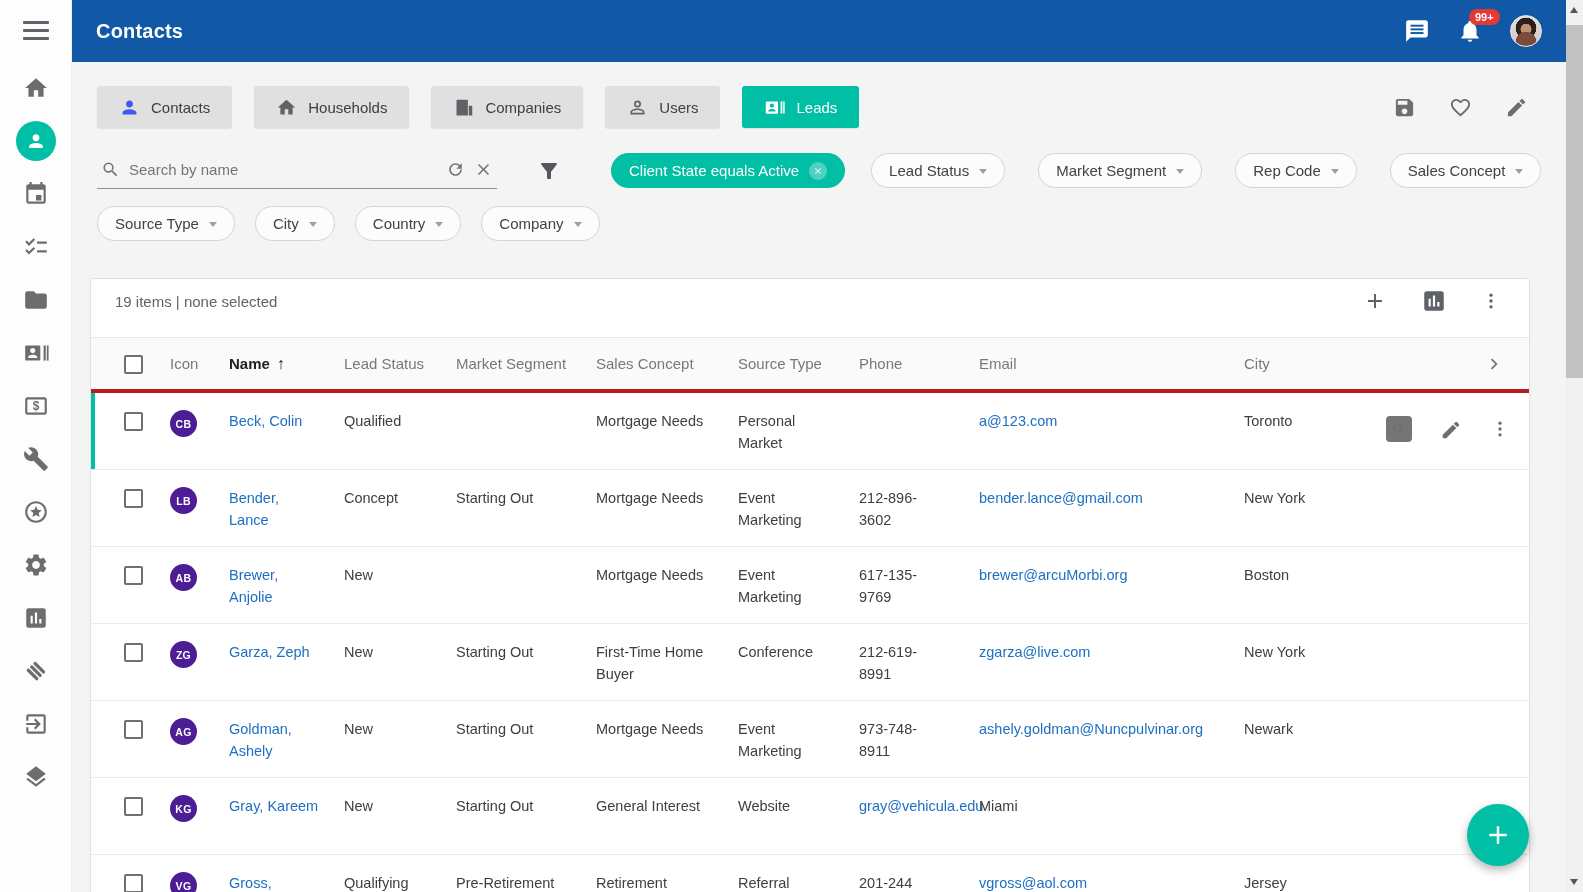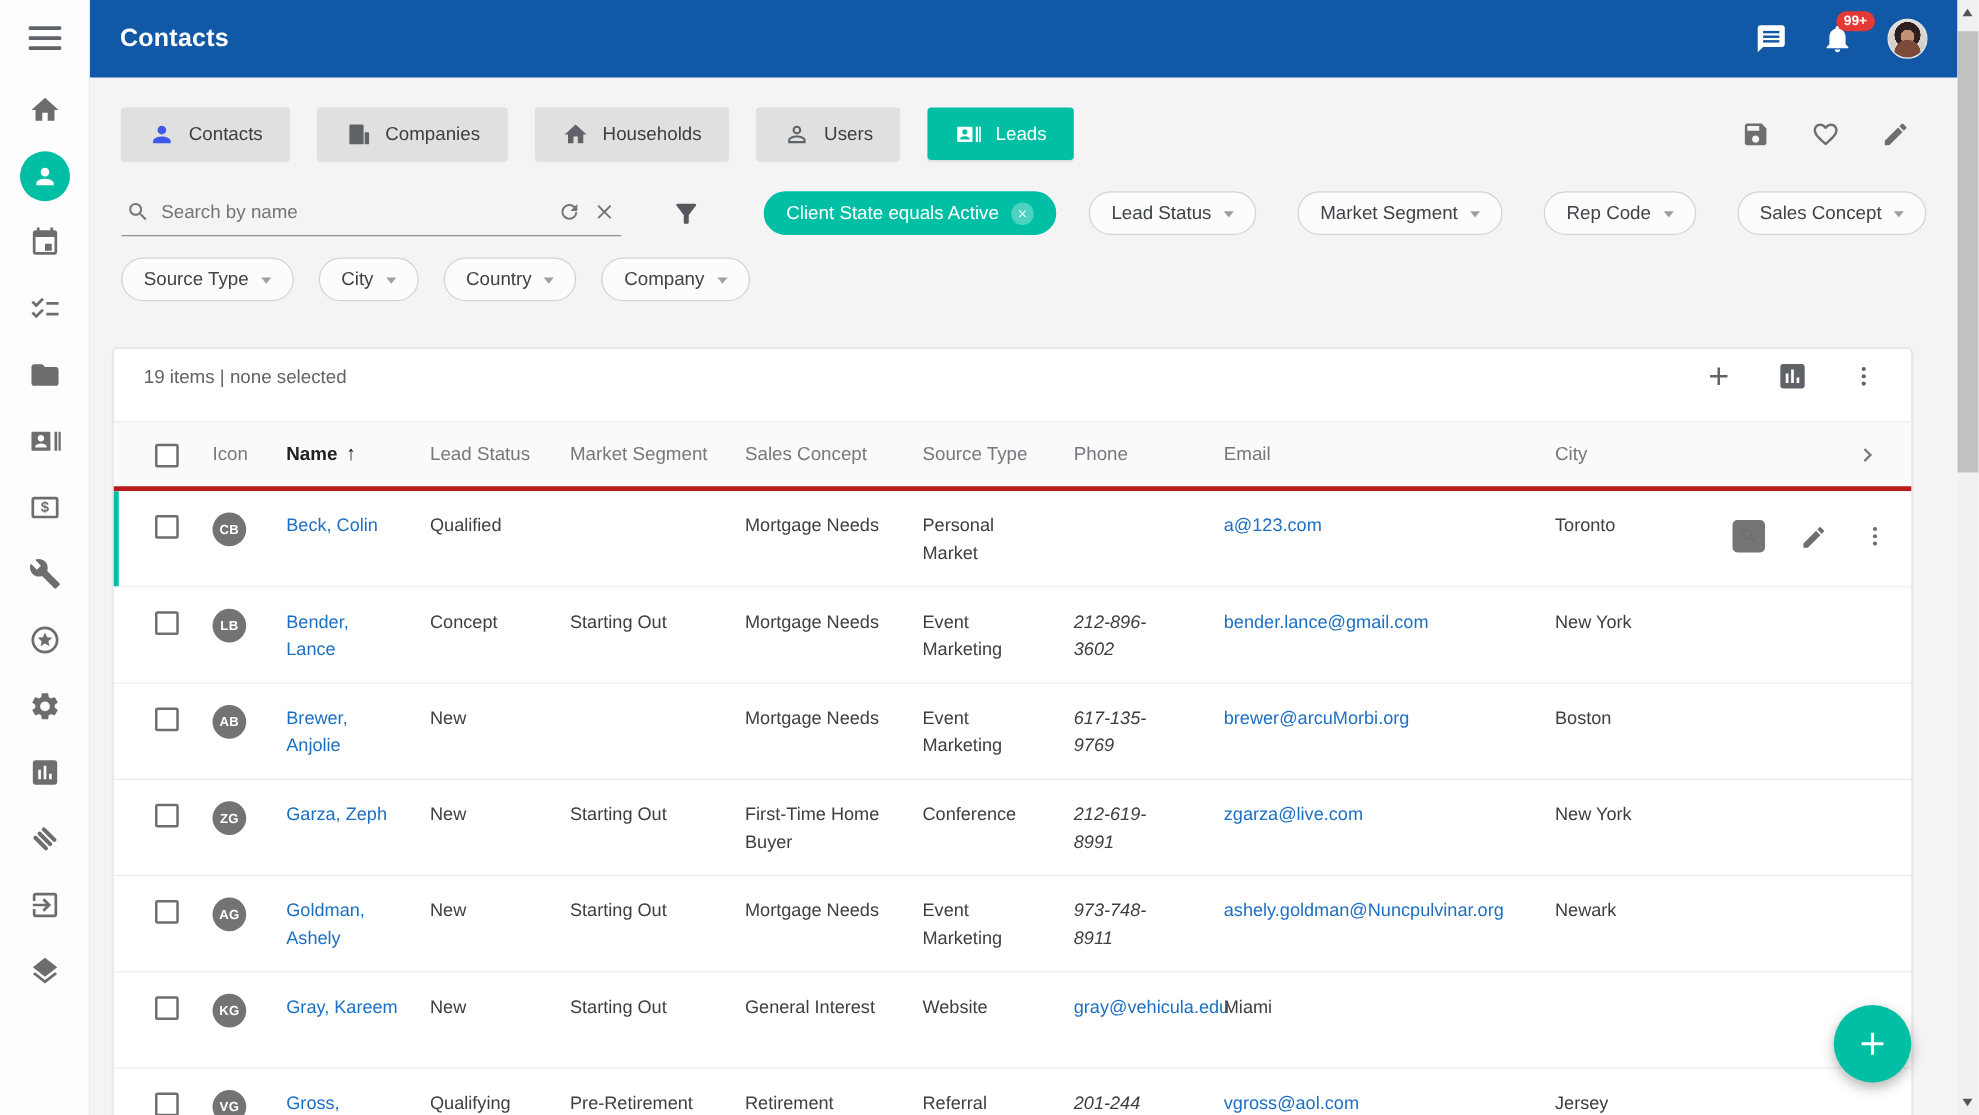--- a/index.html
+++ b/index.html
@@ -96,28 +96,28 @@
   .sort-arrow { font-size:16px; font-weight:600; }
   .h-scroll { justify-content:flex-end; padding-right:24px; color:#75797e; cursor:pointer; }
   .h-scroll svg { width:22px; height:22px; fill:currentColor; }
 
   .trow { position:relative; min-height:77px; border-bottom:1px solid #ebebeb; background:#fff;
           font-size:14.5px; color:#3c4043; line-height:22px; }
   .trow.active::before { content:""; position:absolute; left:0; top:0; bottom:0; width:4px; background:var(--teal); }
   .cell { padding-top:17px; }
   .checkbox { display:inline-block; width:19px; height:19px; border:2px solid #6f6f6f; border-radius:2px;
               background:#fff; cursor:pointer; margin-top:2px; }
-  .avatar { display:inline-flex; width:27px; height:27px; border-radius:50%; background:#737373;
+  .avatar { display:inline-flex; width:27px; height:27px; border-radius:50%; background:#4c1d95;
             color:#fff; font-size:10.5px; font-weight:700; align-items:center; justify-content:center;
             letter-spacing:.3px; }
   .link { color:var(--link); text-decoration:none; cursor:pointer; display:inline-block; }
   .c-name .link { max-width:92px; }
   .c-sales span { display:inline-block; max-width:132px; }
   .c-source span { display:inline-block; max-width:94px; }
-  .c-phone span { display:inline-block; max-width:78px;font-style:italic; }
+  .c-phone span { display:inline-block; max-width:78px; }
   .c-actions { display:flex; justify-content:flex-end; align-items:flex-start; gap:28px;
                padding-top:26px; padding-right:22px; visibility:hidden; }
   .trow.active .c-actions { visibility:visible; }
   .act { cursor:pointer; color:#6e6e6e; display:flex; }
   .act svg { fill:currentColor; }
   .preview-box { width:26px; height:26px; background:#757575; border-radius:4px; display:flex;
                  align-items:center; justify-content:center; margin-top:-3px; }
 
   
   .fab { position:absolute; left:1395px; top:742px; width:62px; height:62px; border-radius:50%;
@@ -252,29 +252,29 @@
 
     <div class="tabs-row">
       <div class="tab-btn">
         <svg viewBox="0 0 24 24">
             <path class="c-blue" d="M12 12c2.21 0 4-1.79 4-4s-1.79-4-4-4-4 1.79-4 4 1.79 4 4 4zm0 2c-2.67 0-8 1.34-8 4v2h16v-2c0-2.66-5.33-4-8-4z"></path>
           </svg>
         <span>Contacts</span>
       </div>
       <div class="tab-btn">
         <svg viewBox="0 0 24 24">
+            <path d="M10 20v-6h4v6h5v-8h3L12 3 2 12h3v8z"></path>
+          </svg>
+        <span>Households</span>
+      </div>
+      <div class="tab-btn">
+        <svg viewBox="0 0 24 24">
             <path d="M5 3h11a1 1 0 011 1v17H4V4a1 1 0 011-1zm2 3h2v2H7V6zm4 0h2v2h-2V6zm-4 4h2v2H7v-2zm4 0h2v2h-2v-2zm-4 4h2v2H7v-2zm4 0h2v2h-2v-2zm-1 4h3v3h-3v-3zm8-8h3a1 1 0 011 1v10h-4V10z"></path>
           </svg>
         <span>Companies</span>
-      </div>
-      <div class="tab-btn">
-        <svg viewBox="0 0 24 24">
-            <path d="M10 20v-6h4v6h5v-8h3L12 3 2 12h3v8z"></path>
-          </svg>
-        <span>Households</span>
       </div>
       <div class="tab-btn">
         <svg viewBox="0 0 24 24">
             <path d="M12 5.9a2.1 2.1 0 110 4.2 2.1 2.1 0 010-4.2m0 9c2.97 0 6.1 1.46 6.1 2.1v1.1H5.9V17c0-.64 3.13-2.1 6.1-2.1M12 4a4 4 0 100 8 4 4 0 000-8zm0 9c-2.67 0-8 1.34-8 4v3h16v-3c0-2.66-5.33-4-8-4z"></path>
           </svg>
         <span>Users</span>
       </div>
       <div class="tab-btn active">
         <svg viewBox="0 0 24 24">
             <path d="M2 6a1 1 0 011-1h12a1 1 0 011 1v12a1 1 0 01-1 1H3a1 1 0 01-1-1V6zm7 6.2c1.33 0 2.4-1.07 2.4-2.4S10.33 7.4 9 7.4 6.6 8.47 6.6 9.8s1.07 2.4 2.4 2.4zm-4.2 4.4h8.4v-.7c0-1.4-2.8-2.17-4.2-2.17s-4.2.77-4.2 2.17v.7z"></path>

